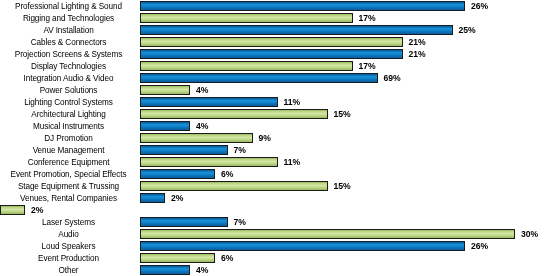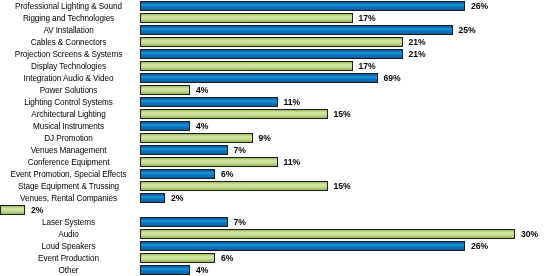--- a/index.html
+++ b/index.html
@@ -173,21 +173,21 @@
         </div>
       </div>
       <div class="row">
         <div class="cat-label">DJ Promotion</div>
         <div class="bar-area">
           <div class="bar green" style="width: 112.5px;"></div>
           <div class="val-label" style="left: 112.5px;">9%</div>
         </div>
       </div>
       <div class="row">
-        <div class="cat-label">Venues Management</div>
+        <div class="cat-label">Venue Management</div>
         <div class="bar-area">
           <div class="bar blue" style="width: 87.5px;"></div>
           <div class="val-label" style="left: 87.5px;">7%</div>
         </div>
       </div>
       <div class="row">
         <div class="cat-label">Conference Equipment</div>
         <div class="bar-area">
           <div class="bar green" style="width: 137.5px;"></div>
           <div class="val-label" style="left: 137.5px;">11%</div>

